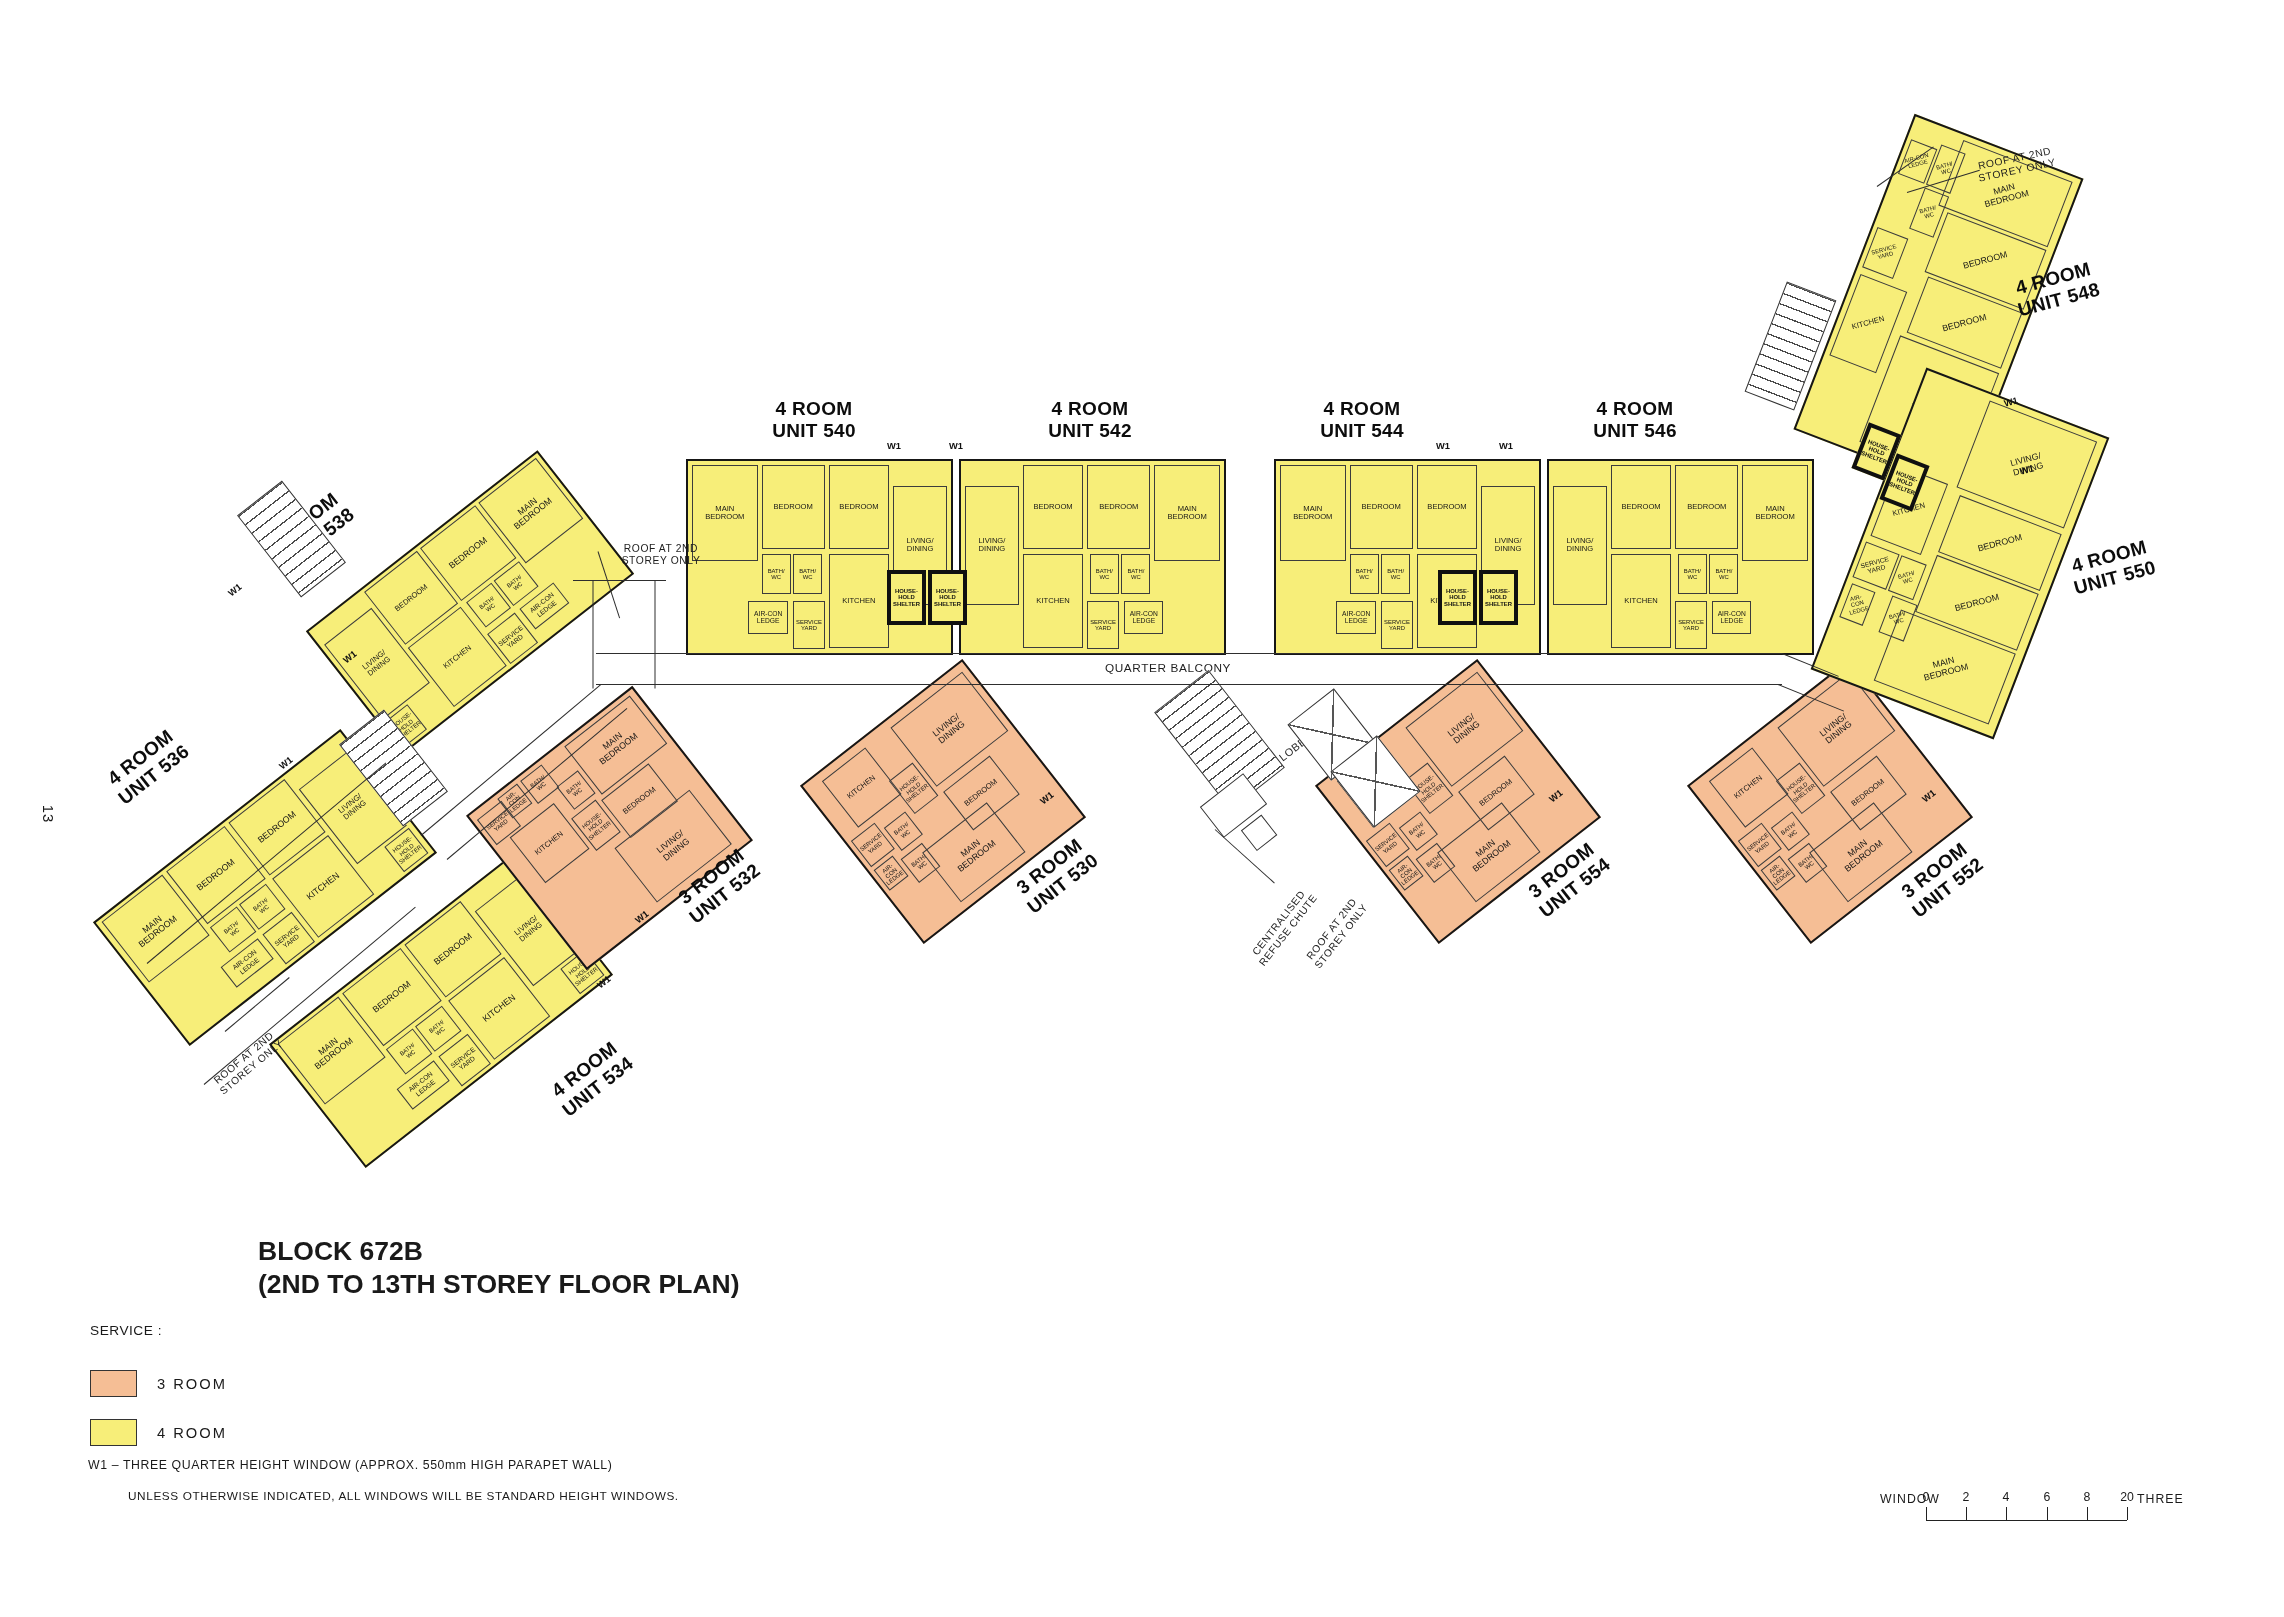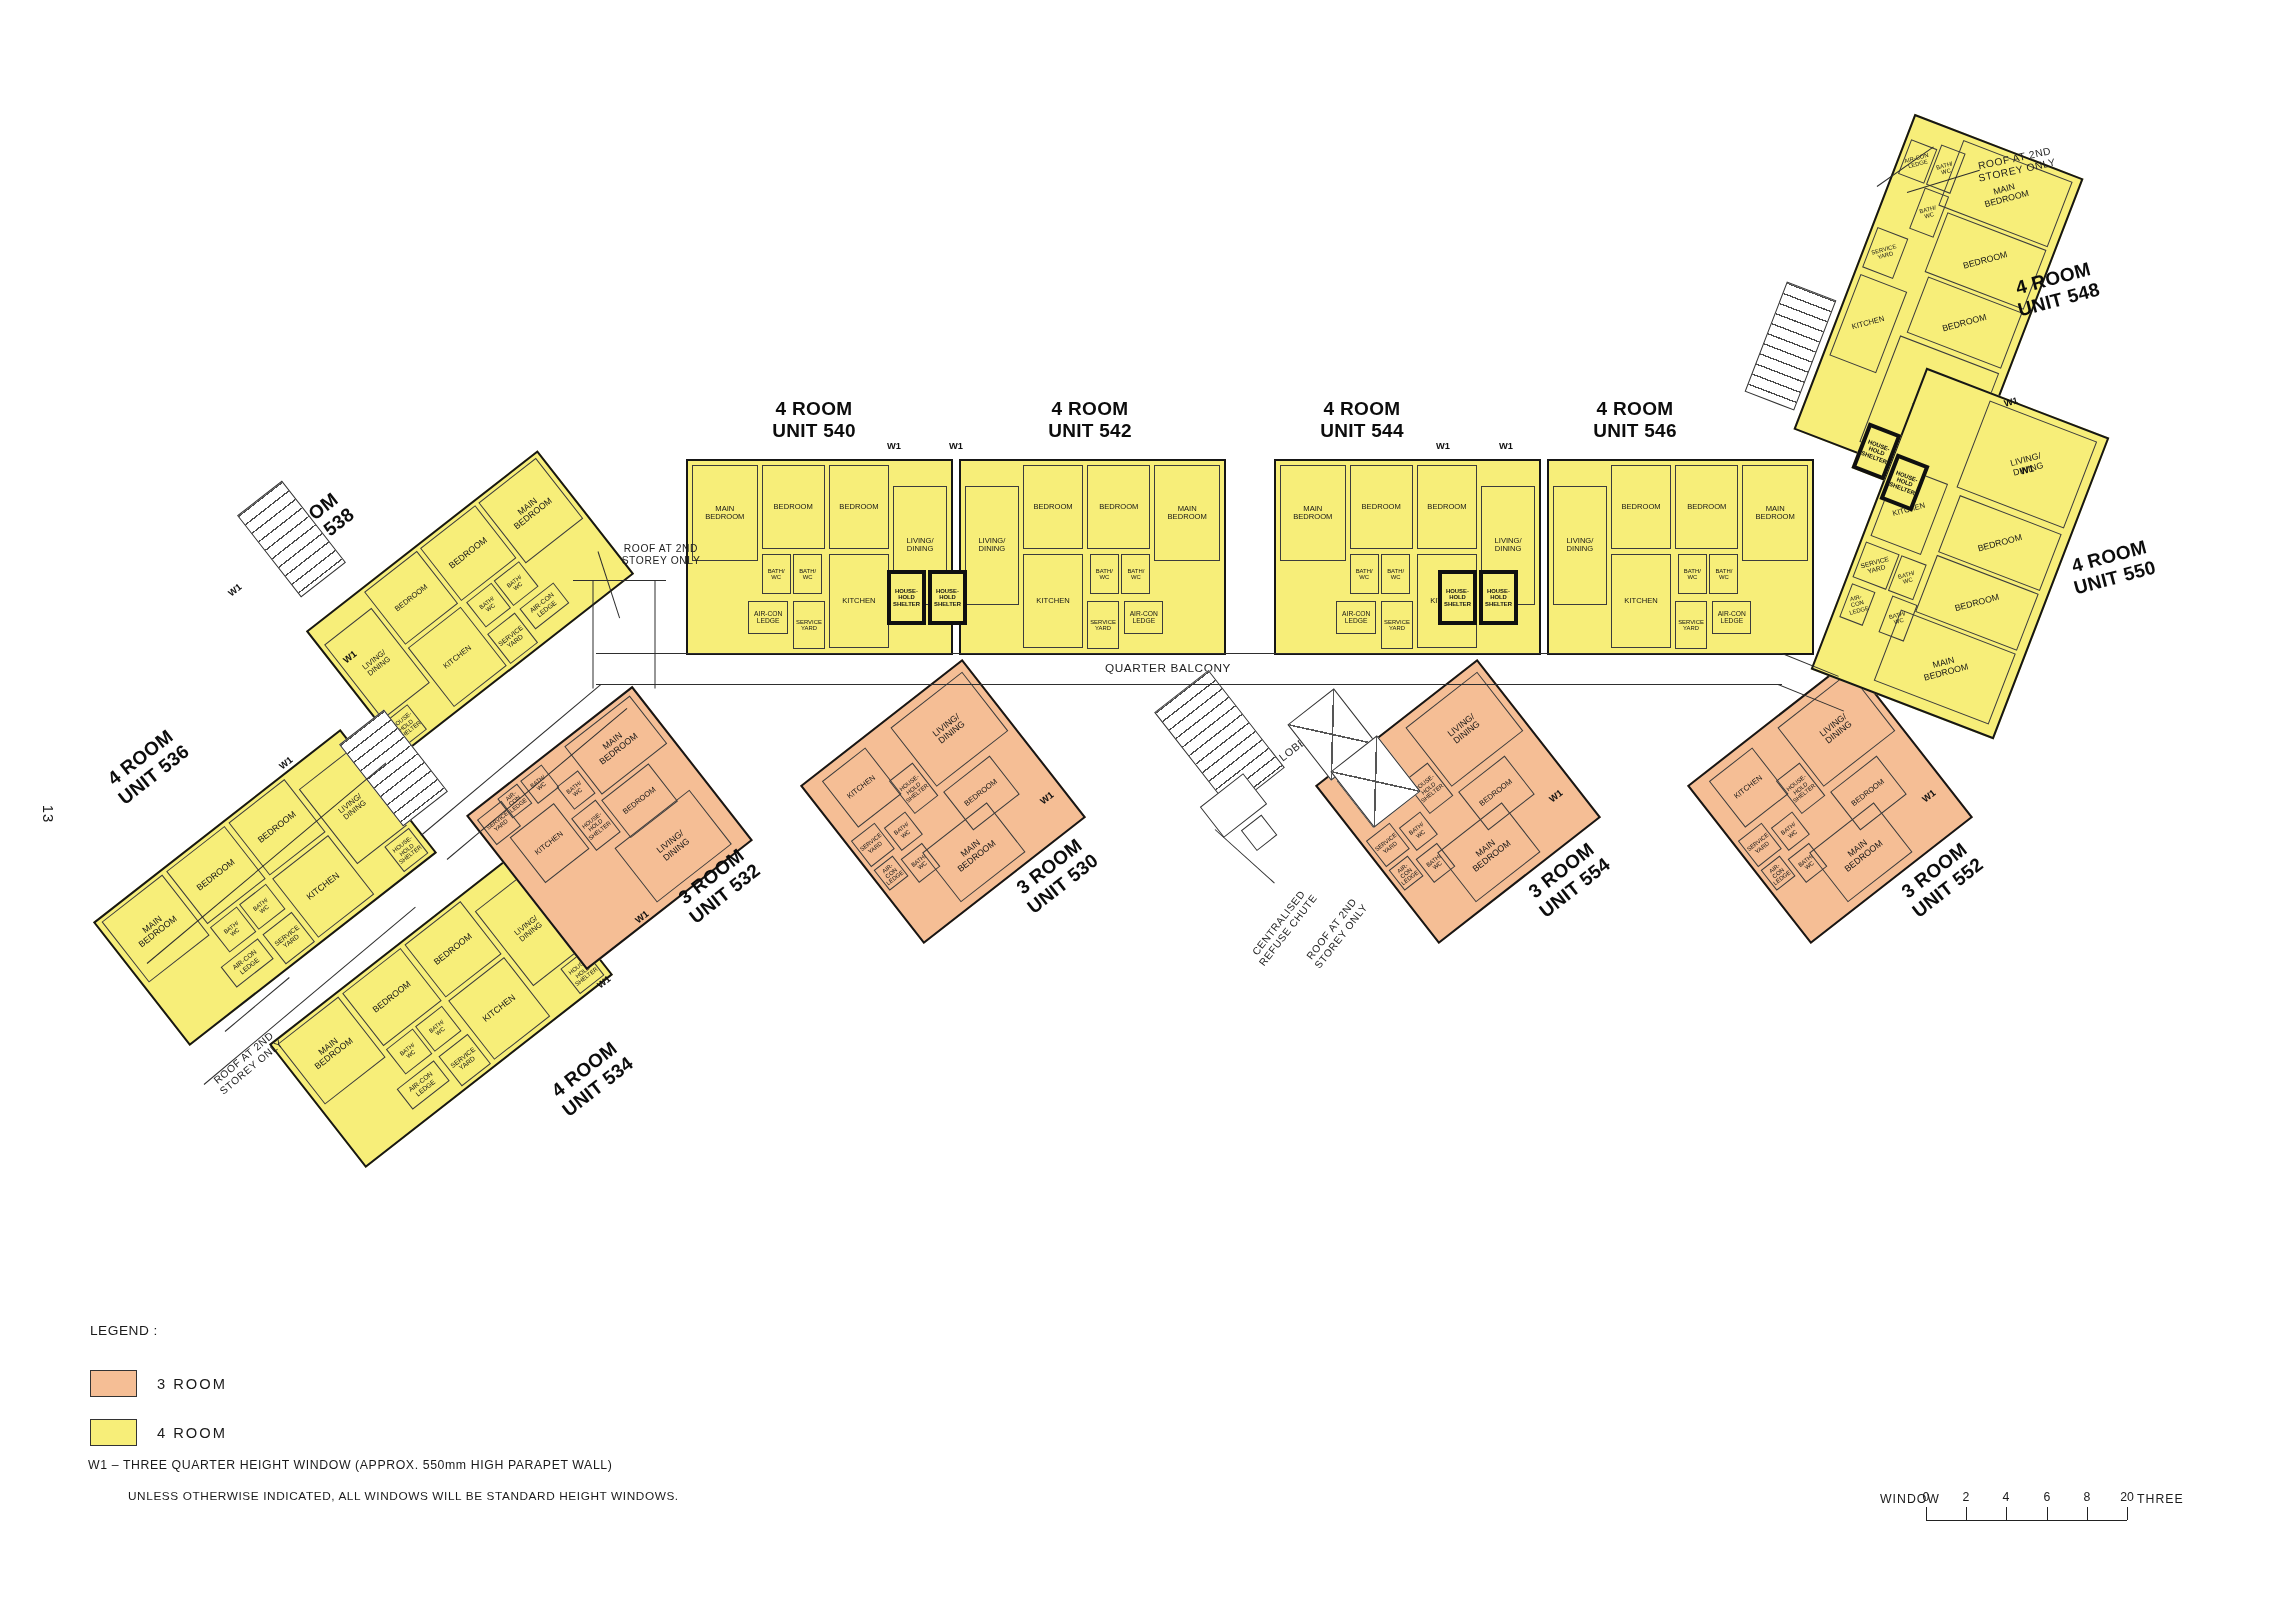--- a/index.html
+++ b/index.html
@@ -380,22 +380,23 @@
       <div class="pline" style="left: 655px; top: 580px; width: 108px; transform: rotate(90deg);"></div>
       <div class="pline" style="left: 598px; top: 551px; width: 70px; transform: rotate(72deg);"></div>
       <div class="pline" style="left: 1907px; top: 192px; width: 76px; transform: rotate(-17deg);"></div>
       <div class="pline" style="left: 1877px; top: 186px; width: 69px; transform: rotate(-35deg);"></div>
       <div class="pline" style="left: 1215px; top: 829px; width: 80px; transform: rotate(42deg);"></div>
       <div class="pline" style="left: 225px; top: 1031px; width: 84px; transform: rotate(-40deg);"></div>
     </div>
 
   <div id="page-number">13</div>
 
-
-  <div id="legend-heading">LEGEND :</div>
+  <div id="title"><span>BLOCK 672B</span><br><span>(2ND TO 13TH STOREY FLOOR PLAN)</span></div>
+
+  <div id="legend-heading">SERVICE :</div>
   <div class="lg-swatch" style="left:90px;top:1370px;background:var(--c3,#F5BE95);"></div>
   <div class="lg-label" style="left:157px;top:1376px;">3 ROOM</div>
   <div class="lg-swatch" style="left:90px;top:1419px;background:var(--c4,#F7EE79);"></div>
   <div class="lg-label" style="left:157px;top:1425px;">4 ROOM</div>
 
   <div id="note-w1">W1  –  THREE QUARTER HEIGHT WINDOW (APPROX. 550mm HIGH PARAPET WALL)</div>
   <div id="note-windows">UNLESS OTHERWISE INDICATED, ALL WINDOWS WILL BE STANDARD HEIGHT WINDOWS.</div>
 
   <div id="scale-bar">
     <span id="scale-label">WINDOW</span>

